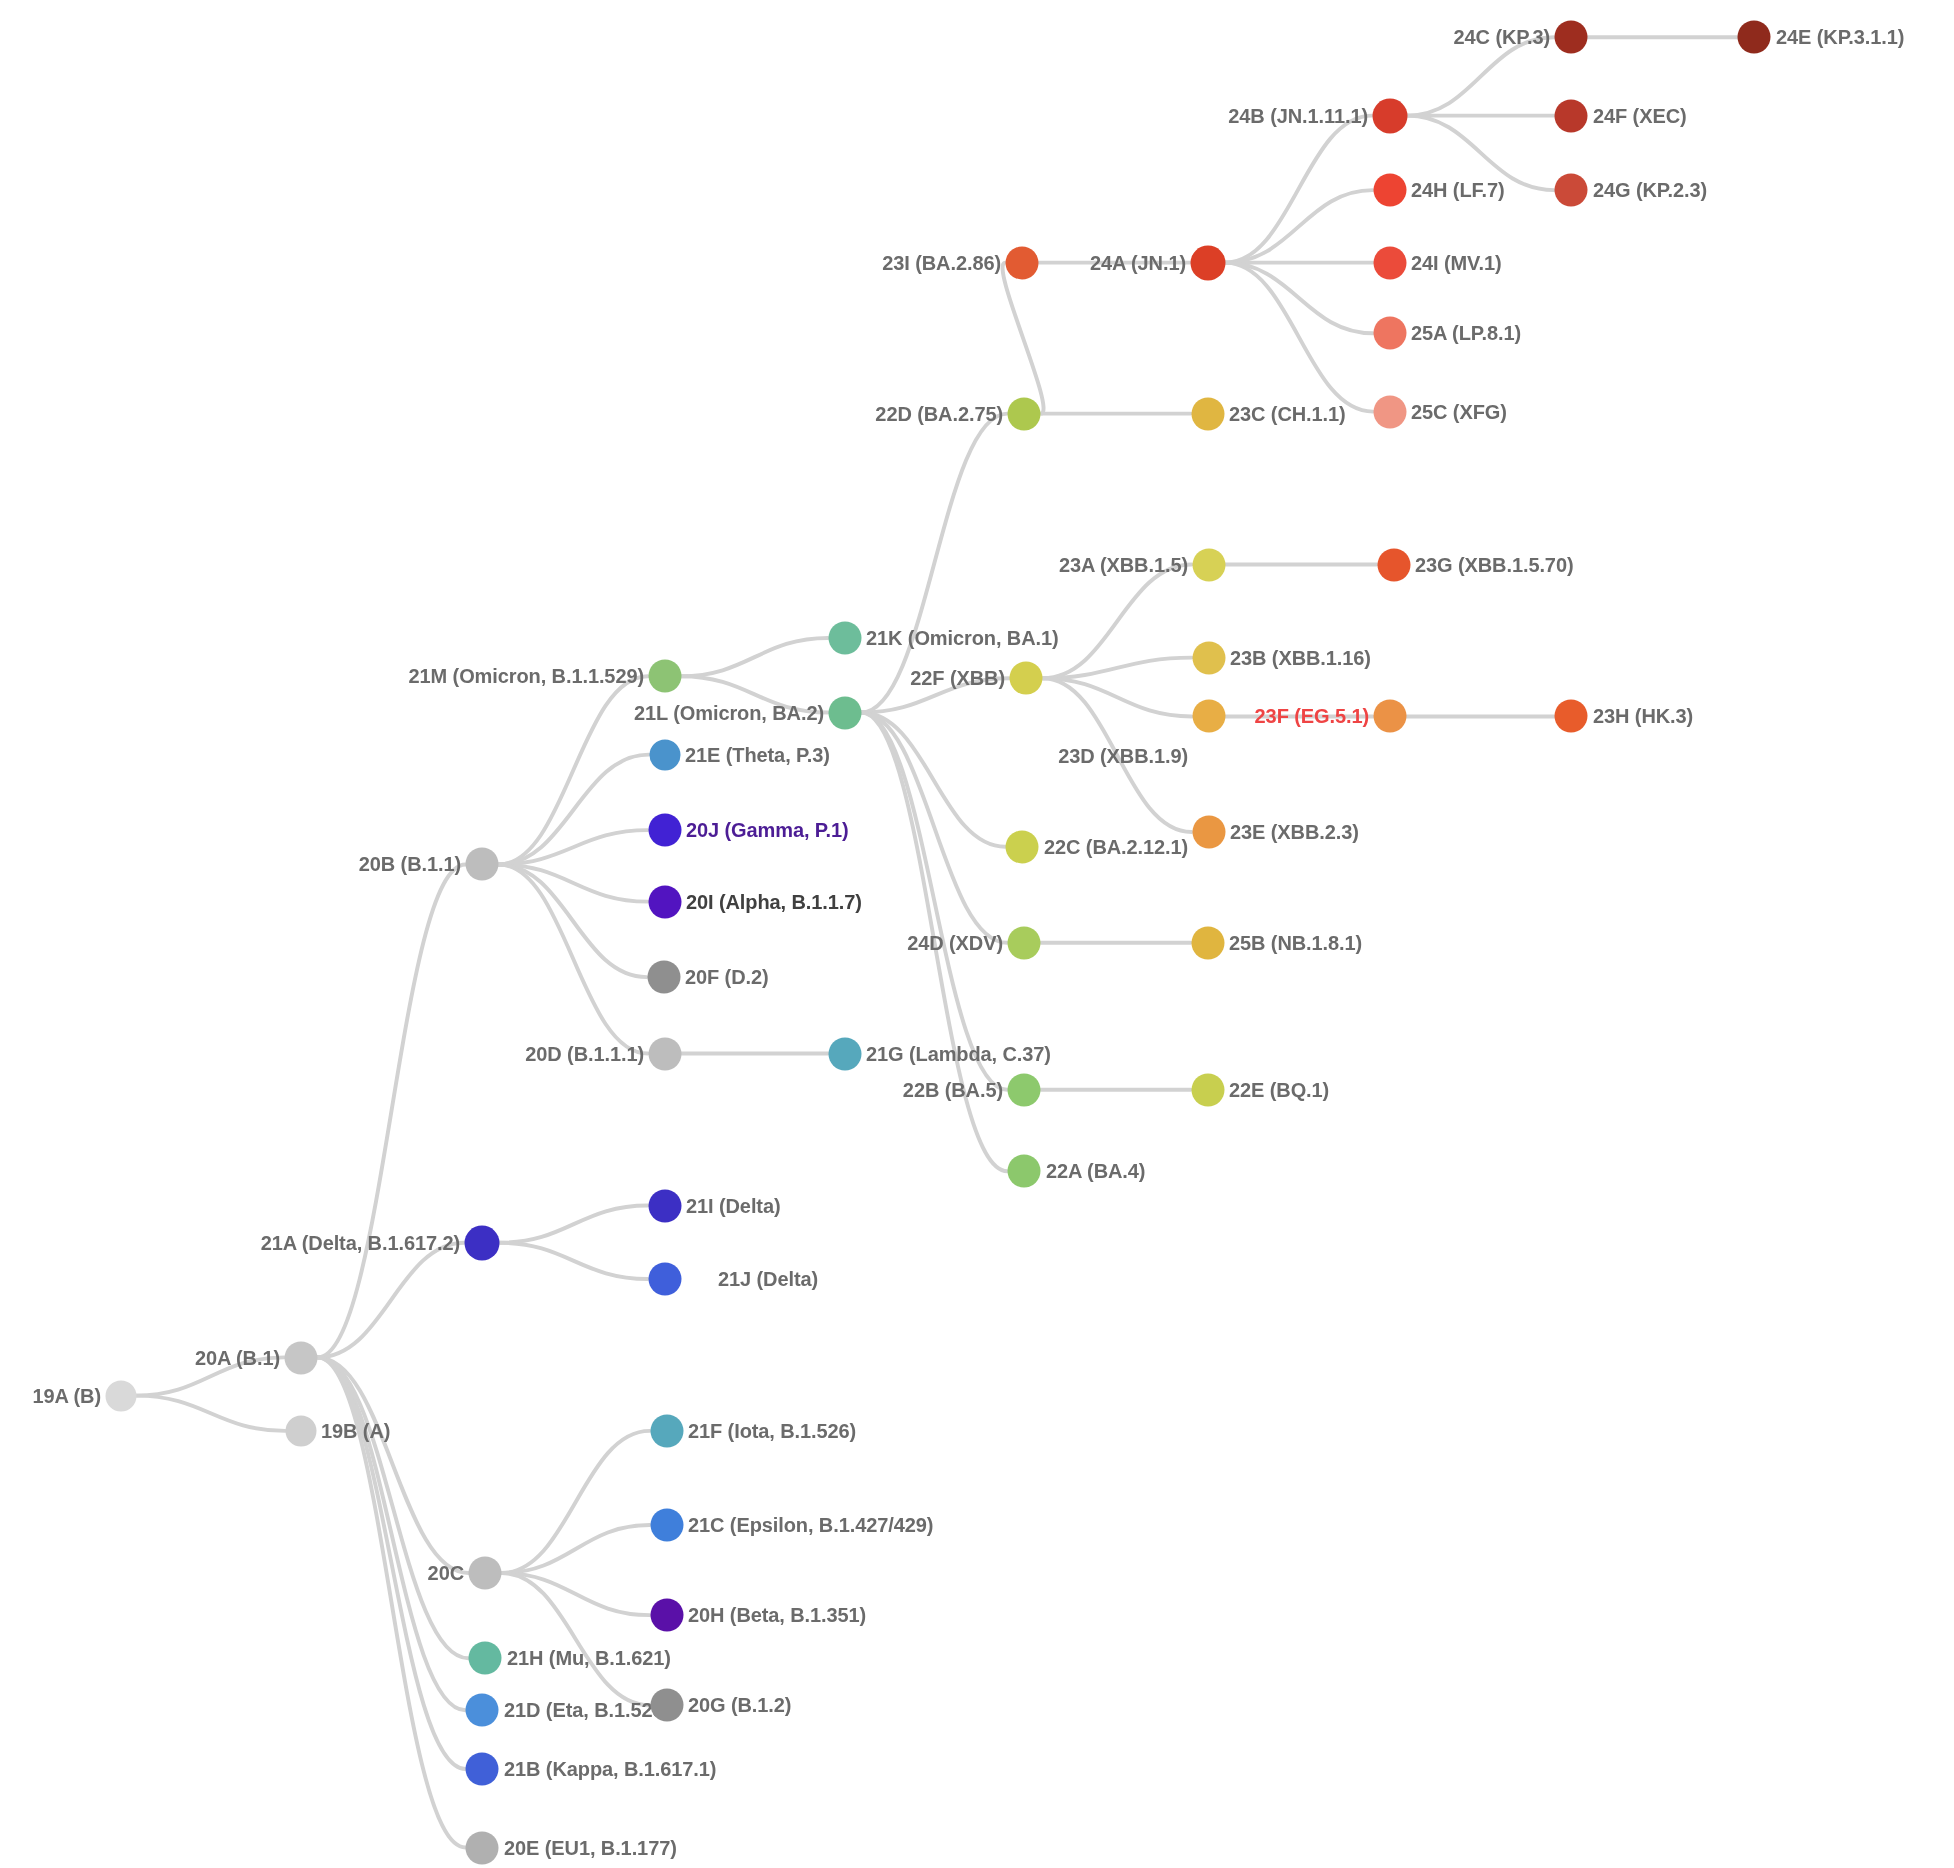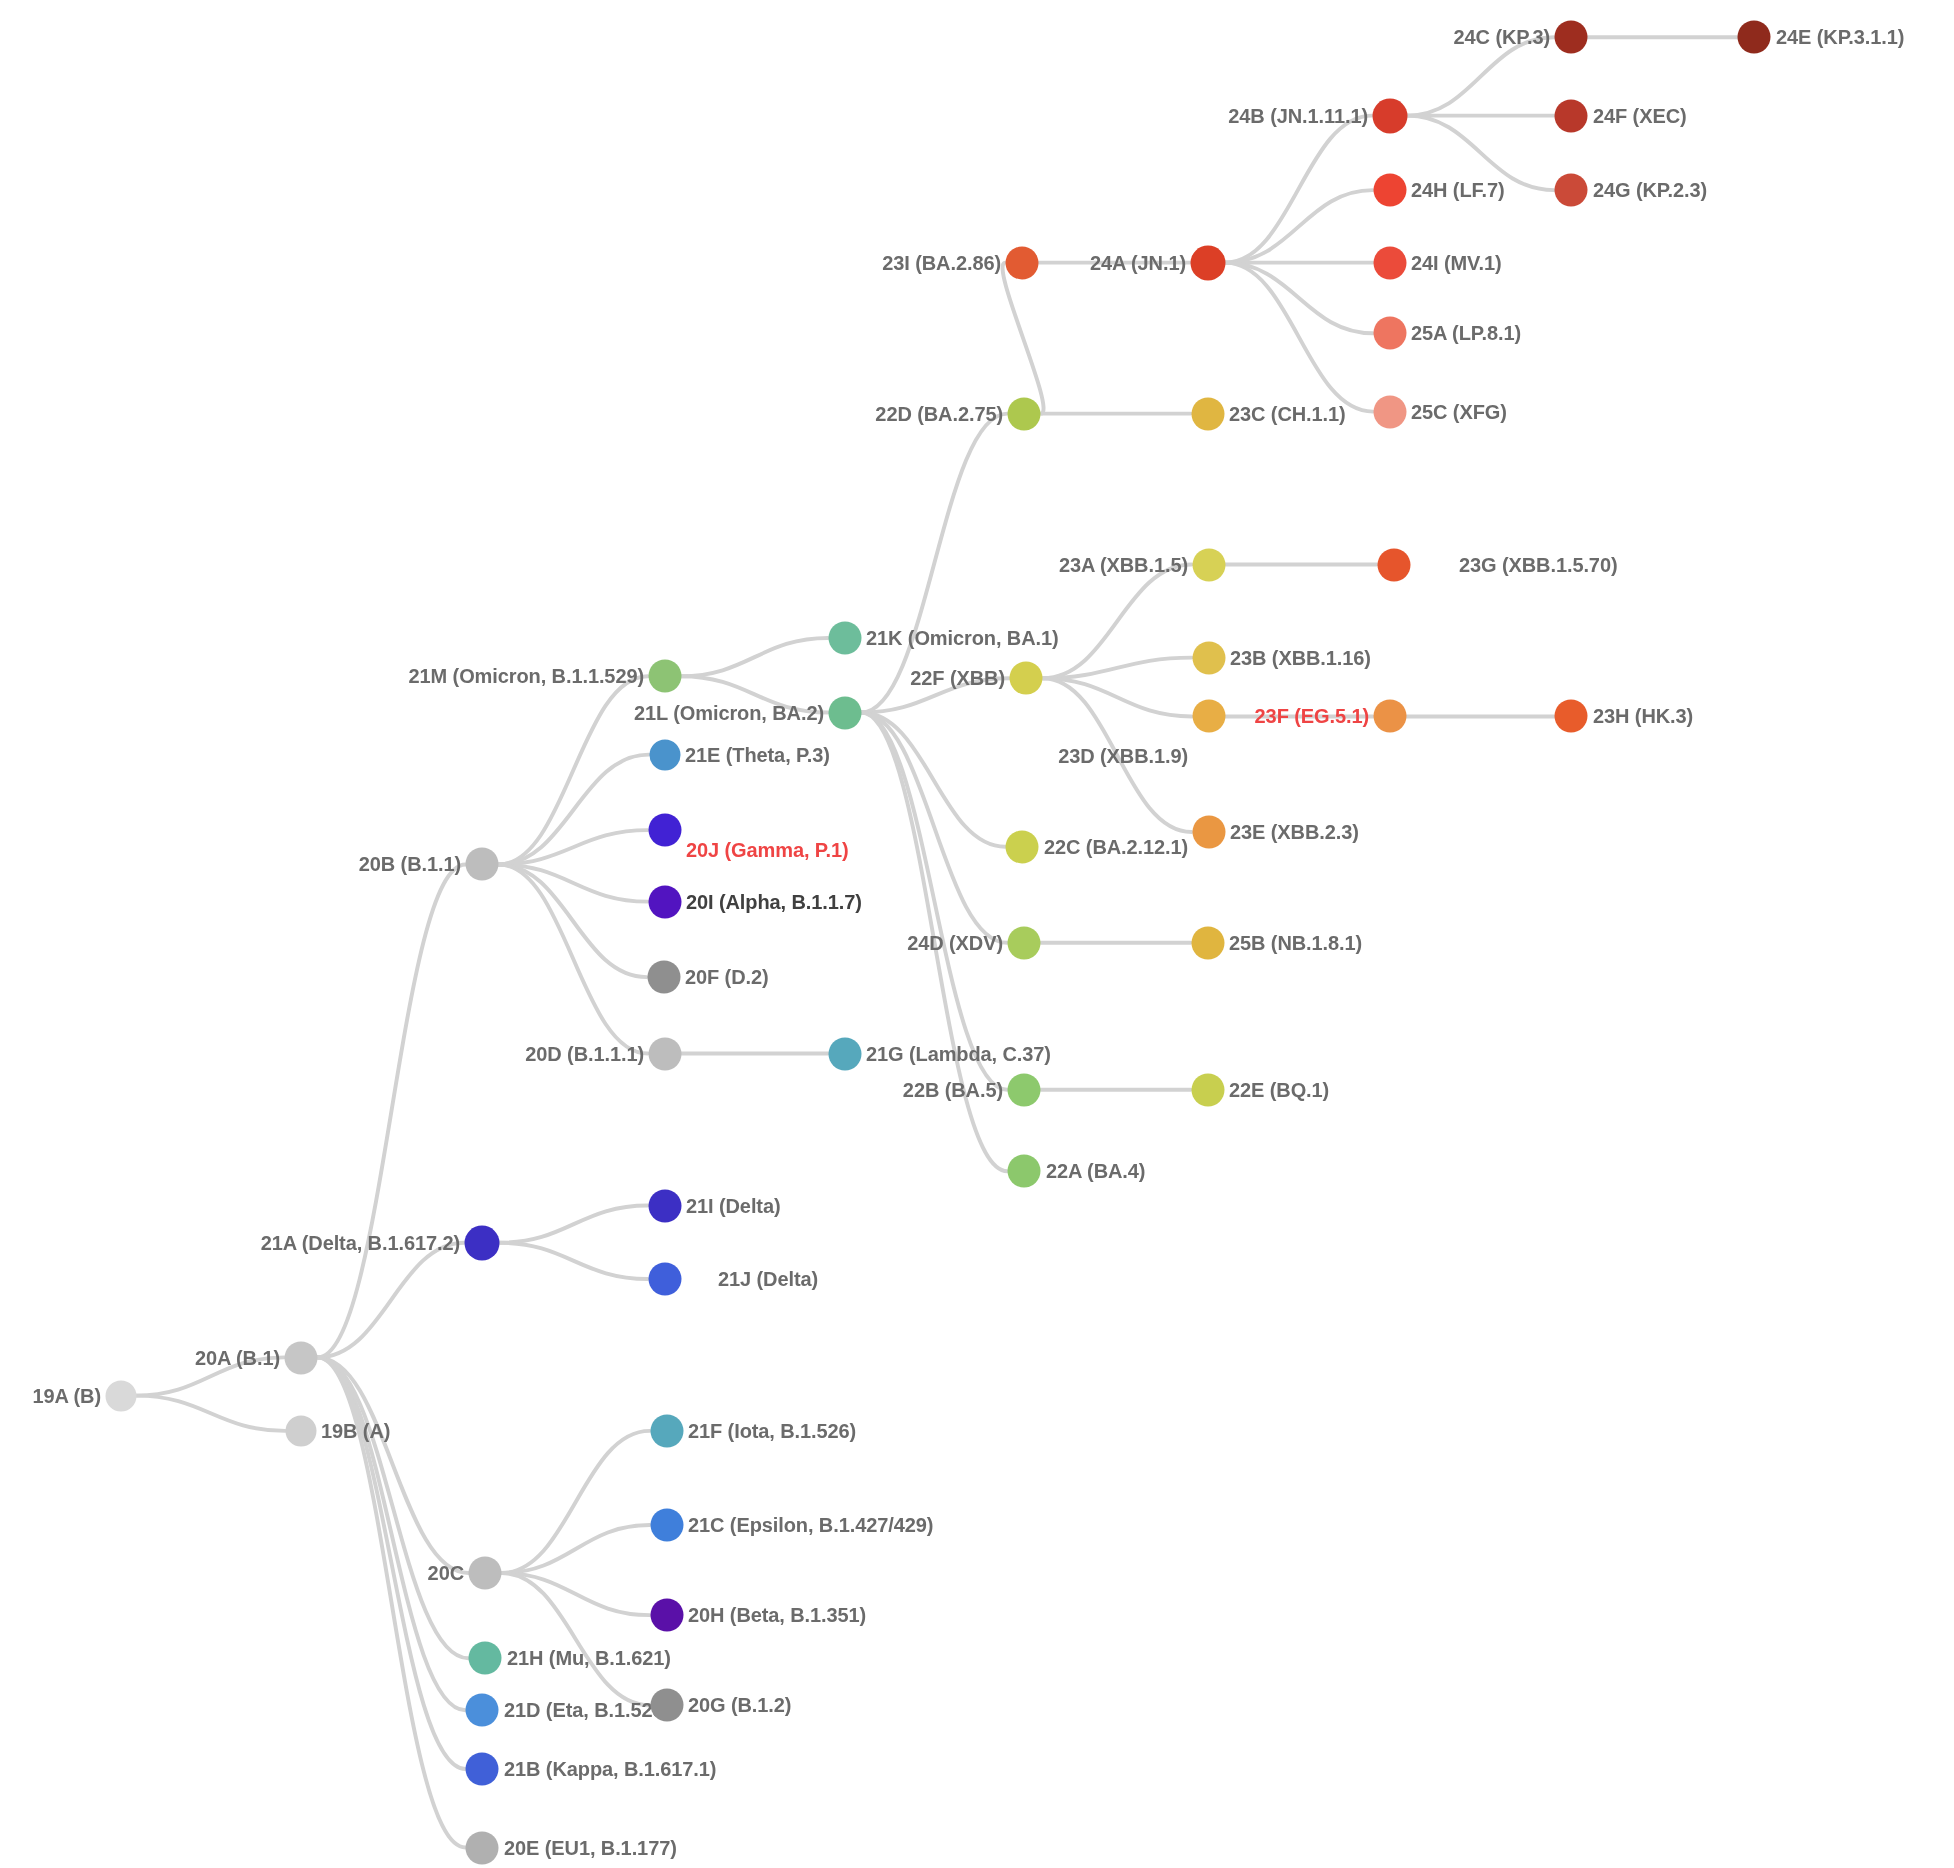--- a/index.html
+++ b/index.html
@@ -86,21 +86,21 @@
     <div class="nlabel right" style="top: 1710px; color: rgb(107, 107, 107); left: 504px;">21D (Eta, B.1.525)</div>
     <div class="node" style="left: 482px; top: 1769px; width: 33px; height: 33px; background: rgb(64, 96, 216);"></div>
     <div class="nlabel right" style="top: 1769px; color: rgb(107, 107, 107); left: 504px;">21B (Kappa, B.1.617.1)</div>
     <div class="node" style="left: 482px; top: 1848px; width: 33px; height: 33px; background: rgb(176, 176, 176);"></div>
     <div class="nlabel right" style="top: 1848px; color: rgb(107, 107, 107); left: 504px;">20E (EU1, B.1.177)</div>
     <div class="node" style="left: 665px; top: 676px; width: 33px; height: 33px; background: rgb(141, 195, 116);"></div>
     <div class="nlabel left" style="top: 676px; color: rgb(107, 107, 107); right: 1310px;">21M (Omicron, B.1.1.529)</div>
     <div class="node" style="left: 665px; top: 755px; width: 31px; height: 31px; background: rgb(74, 147, 204);"></div>
     <div class="nlabel right" style="top: 755px; color: rgb(107, 107, 107); left: 685px;">21E (Theta, P.3)</div>
     <div class="node" style="left: 665px; top: 830px; width: 33px; height: 33px; background: rgb(65, 34, 212);"></div>
-    <div class="nlabel right" style="top: 830px; color: #ef4444; left: 686px; margin-top: 20px;">20J (Gamma, P.1)</div>
+    <div class="nlabel right" style="top: 830px; color: #4c1d95; left: 686px;">20J (Gamma, P.1)</div>
     <div class="node" style="left: 665px; top: 902px; width: 33px; height: 33px; background: rgb(82, 20, 192);"></div>
     <div class="nlabel right" style="top: 902px; color: #404040; left: 686px;">20I (Alpha, B.1.1.7)</div>
     <div class="node" style="left: 664px; top: 977px; width: 33px; height: 33px; background: rgb(143, 143, 143);"></div>
     <div class="nlabel right" style="top: 977px; color: rgb(107, 107, 107); left: 685px;">20F (D.2)</div>
     <div class="node" style="left: 665px; top: 1054px; width: 33px; height: 33px; background: rgb(189, 189, 189);"></div>
     <div class="nlabel left" style="top: 1054px; color: rgb(107, 107, 107); right: 1310px;">20D (B.1.1.1)</div>
     <div class="node" style="left: 665px; top: 1206px; width: 33px; height: 33px; background: rgb(60, 47, 196);"></div>
     <div class="nlabel right" style="top: 1206px; color: rgb(107, 107, 107); left: 686px;">21I (Delta)</div>
     <div class="node" style="left: 665px; top: 1279px; width: 33px; height: 33px; background: rgb(63, 95, 219);"></div>
     <div class="nlabel right" style="top: 1279px; color: rgb(107, 107, 107); left: 686px; margin-left: 32px;">21J (Delta)</div>
@@ -152,21 +152,21 @@
     <div class="nlabel left" style="top: 116px; color: rgb(107, 107, 107); right: 586px; margin-left: 38px;">24B (JN.1.11.1)</div>
     <div class="node" style="left: 1390px; top: 190px; width: 33px; height: 33px; background: rgb(237, 68, 50);"></div>
     <div class="nlabel right" style="top: 190px; color: rgb(107, 107, 107); left: 1411px;">24H (LF.7)</div>
     <div class="node" style="left: 1390px; top: 263px; width: 33px; height: 33px; background: rgb(235, 75, 58);"></div>
     <div class="nlabel right" style="top: 263px; color: rgb(107, 107, 107); left: 1411px;">24I (MV.1)</div>
     <div class="node" style="left: 1390px; top: 333px; width: 33px; height: 33px; background: rgb(238, 117, 96);"></div>
     <div class="nlabel right" style="top: 333px; color: rgb(107, 107, 107); left: 1411px;">25A (LP.8.1)</div>
     <div class="node" style="left: 1390px; top: 412px; width: 33px; height: 33px; background: rgb(240, 150, 132);"></div>
     <div class="nlabel right" style="top: 412px; color: rgb(107, 107, 107); left: 1411px;">25C (XFG)</div>
     <div class="node" style="left: 1394px; top: 565px; width: 33px; height: 33px; background: rgb(230, 85, 44);"></div>
-    <div class="nlabel right" style="top: 565px; color: rgb(107, 107, 107); left: 1459px;">23G (XBB.1.5.70)</div>
+    <div class="nlabel right" style="top: 565px; color: rgb(107, 107, 107); left: 1415px;">23G (XBB.1.5.70)</div>
     <div class="node" style="left: 1390px; top: 716px; width: 33px; height: 33px; background: rgb(235, 146, 70);"></div>
     <div class="nlabel left" style="top: 716px; color: #ef4444; right: 585px; text-align: right;">23F (EG.5.1)</div>
     <div class="node" style="left: 1571px; top: 37px; width: 33px; height: 33px; background: rgb(158, 45, 31);"></div>
     <div class="nlabel left" style="top: 37px; color: rgb(107, 107, 107); right: 404px;">24C (KP.3)</div>
     <div class="node" style="left: 1571px; top: 116px; width: 33px; height: 33px; background: rgb(184, 56, 42);"></div>
     <div class="nlabel right" style="top: 116px; color: rgb(107, 107, 107); left: 1593px;">24F (XEC)</div>
     <div class="node" style="left: 1571px; top: 190px; width: 33px; height: 33px; background: rgb(203, 74, 56);"></div>
     <div class="nlabel right" style="top: 190px; color: rgb(107, 107, 107); left: 1593px;">24G (KP.2.3)</div>
     <div class="node" style="left: 1571px; top: 716px; width: 33px; height: 33px; background: rgb(232, 92, 43);"></div>
     <div class="nlabel right" style="top: 716px; color: rgb(107, 107, 107); left: 1593px;">23H (HK.3)</div>

